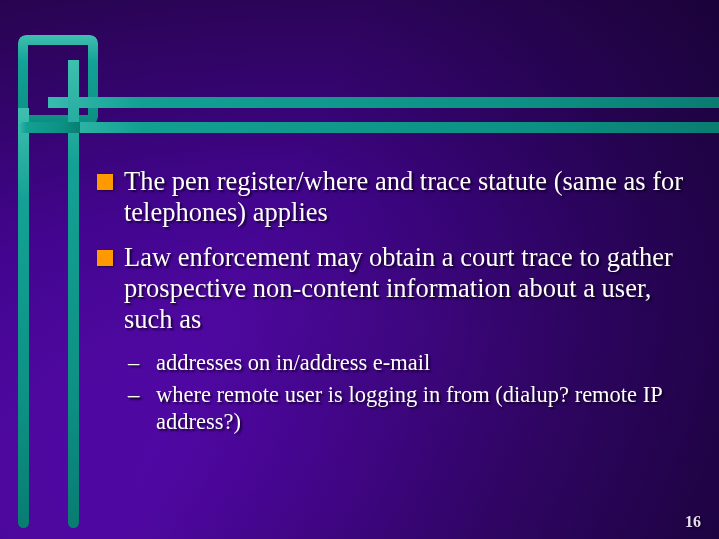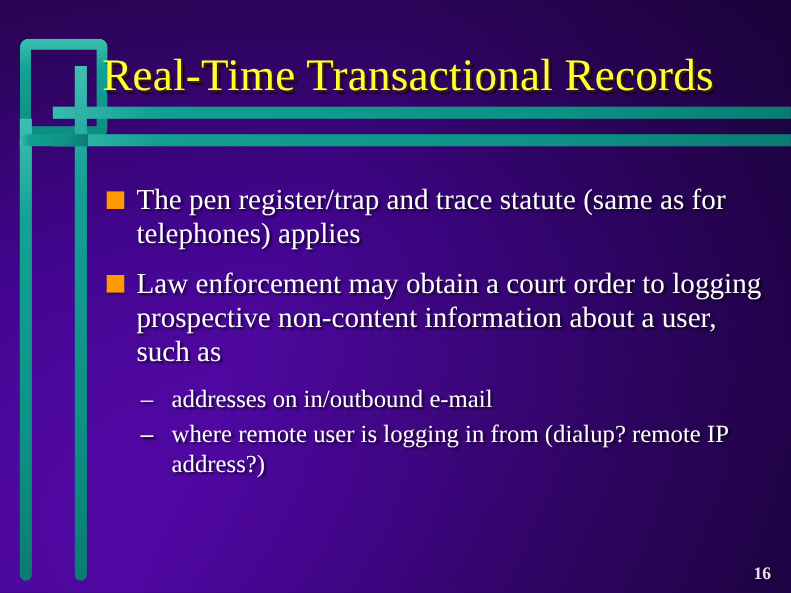--- a/index.html
+++ b/index.html
@@ -183,38 +183,37 @@
 
 <div id="slide">
 
   <div class="deco" id="frame-square"></div>
   <div class="deco teal-fill-h" id="bar-top"></div>
   <div class="deco teal-fill-h" id="bar-second"></div>
   <div class="deco teal-fill" id="stem-inner"></div>
   <div class="deco teal-fill" id="stem-outer"></div>
   <div class="deco teal-fill-h" id="connector-lower"></div>
 
-  <div id="title">Real-Time Transactional Records</div>
 
   <div id="body">
 
     <div class="l1">
       <span class="sq-bullet"></span>
-      <span>The pen register/trap and trace statute (same as for telephones) applies</span>
+      <span>The pen register/where and trace statute (same as for telephones) applies</span>
     </div>
 
     <div class="l1">
       <span class="sq-bullet"></span>
-      <span>Law enforcement may obtain a court order to logging prospective non-content information about a user, such as</span>
+      <span>Law enforcement may obtain a court trace to gather prospective non-content information about a user, such as</span>
     </div>
 
     <div class="l2wrap">
       <div class="l2">
         <span class="dash-bullet">–</span>
-        <span>addresses on in/outbound e-mail</span>
+        <span>addresses on in/address e-mail</span>
       </div>
       <div class="l2">
         <span class="dash-bullet">–</span>
       </div>
       <div class="l2">
         <span class="dash-bullet">–</span>
         <span>where remote user is logging in from (dialup? remote IP address?)</span>
       </div>
     </div>
 

